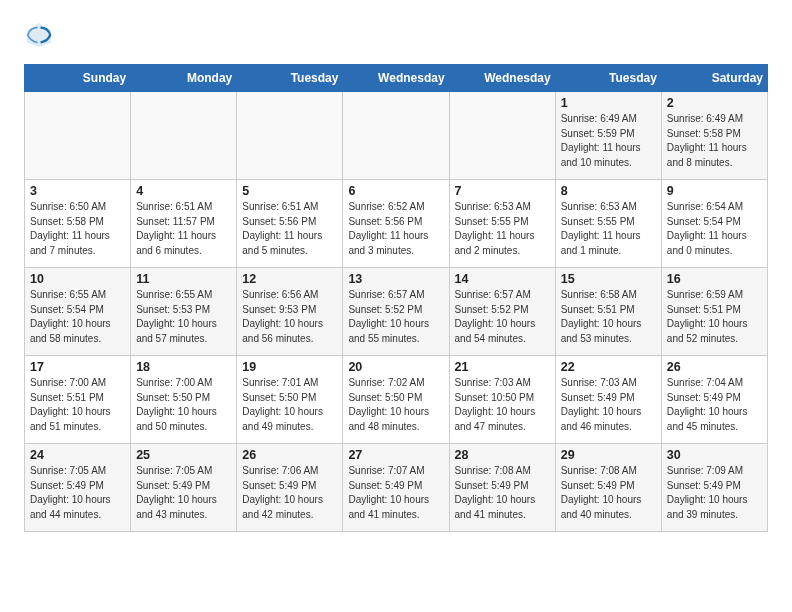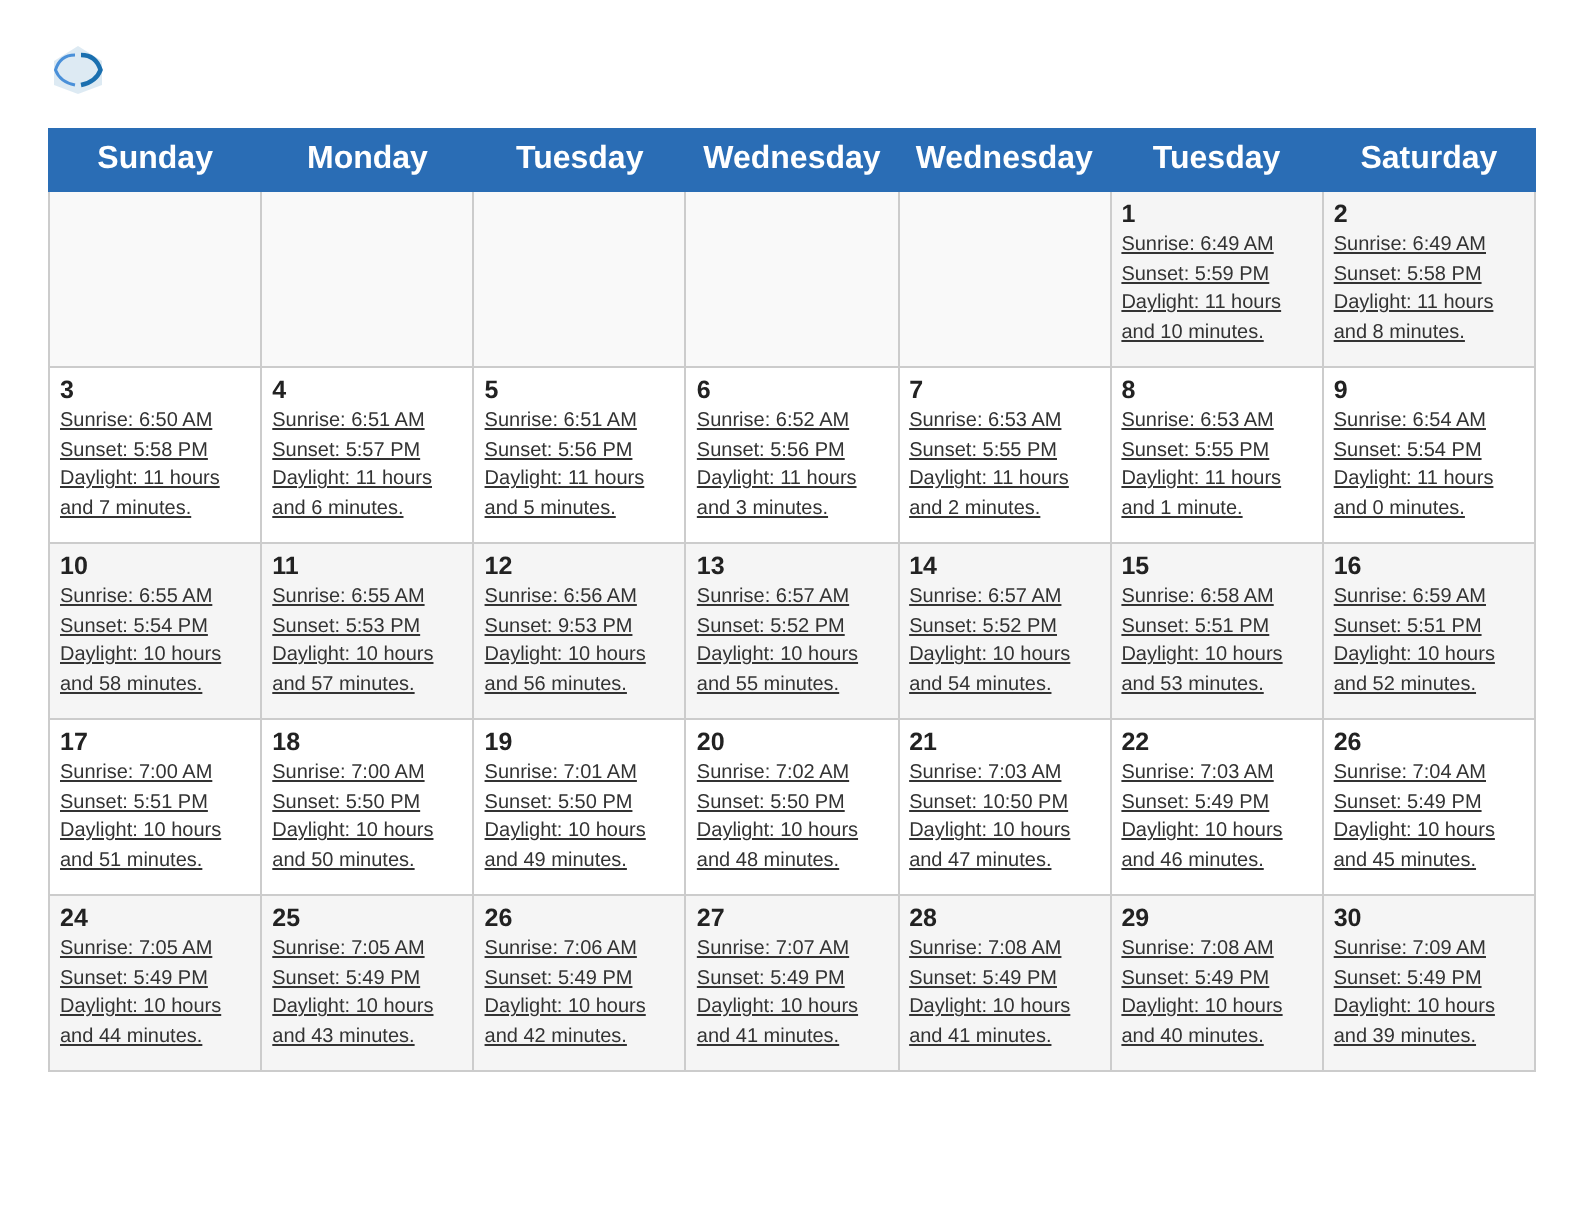--- a/index.html
+++ b/index.html
@@ -59,24 +59,24 @@
       margin-top: 2px;
     }
     .calendar {
       width: 100%;
       border-collapse: collapse;
       table-layout: fixed;
     }
     .calendar th {
       background: #2a6db5;
       color: #fff;
-      font-size: 16px;
+      font-size: 12px;
       font-weight: bold;
       padding: 6px 4px;
-      text-align: center;
+      text-align: right;
       border: 1px solid #2a6db5;
     }
     .calendar td {
       border: 1px solid #ccc;
       vertical-align: top;
       padding: 4px 5px;
       font-size: 10.2px;
       color: #333;
       background: #fff;
       height: 88px;
@@ -91,21 +91,20 @@
       font-size: 12.5px;
       font-weight: bold;
       color: #222;
       display: block;
       margin-bottom: 2px;
     }
     .day-info {
       font-size: 10px;
       color: #333;
       line-height: 1.45;
-      text-decoration: underline;
     }
     .empty-cell {
       background: #f9f9f9 !important;
     }
   </style>
 </head>
 <body>
 
 <div class="page">
   <div class="header">
@@ -161,21 +160,21 @@
         <tr>
           <td>
             <span class="day-num">3</span>
             <div class="day-info">Sunrise: 6:50 AM
 Sunset: 5:58 PM
 Daylight: 11 hours and 7 minutes.</div>
           </td>
           <td>
             <span class="day-num">4</span>
             <div class="day-info">Sunrise: 6:51 AM
-Sunset: 5:57 PM
+Sunset: 11:57 PM
 Daylight: 11 hours and 6 minutes.</div>
           </td>
           <td>
             <span class="day-num">5</span>
             <div class="day-info">Sunrise: 6:51 AM
 Sunset: 5:56 PM
 Daylight: 11 hours and 5 minutes.</div>
           </td>
           <td>
             <span class="day-num">6</span>

